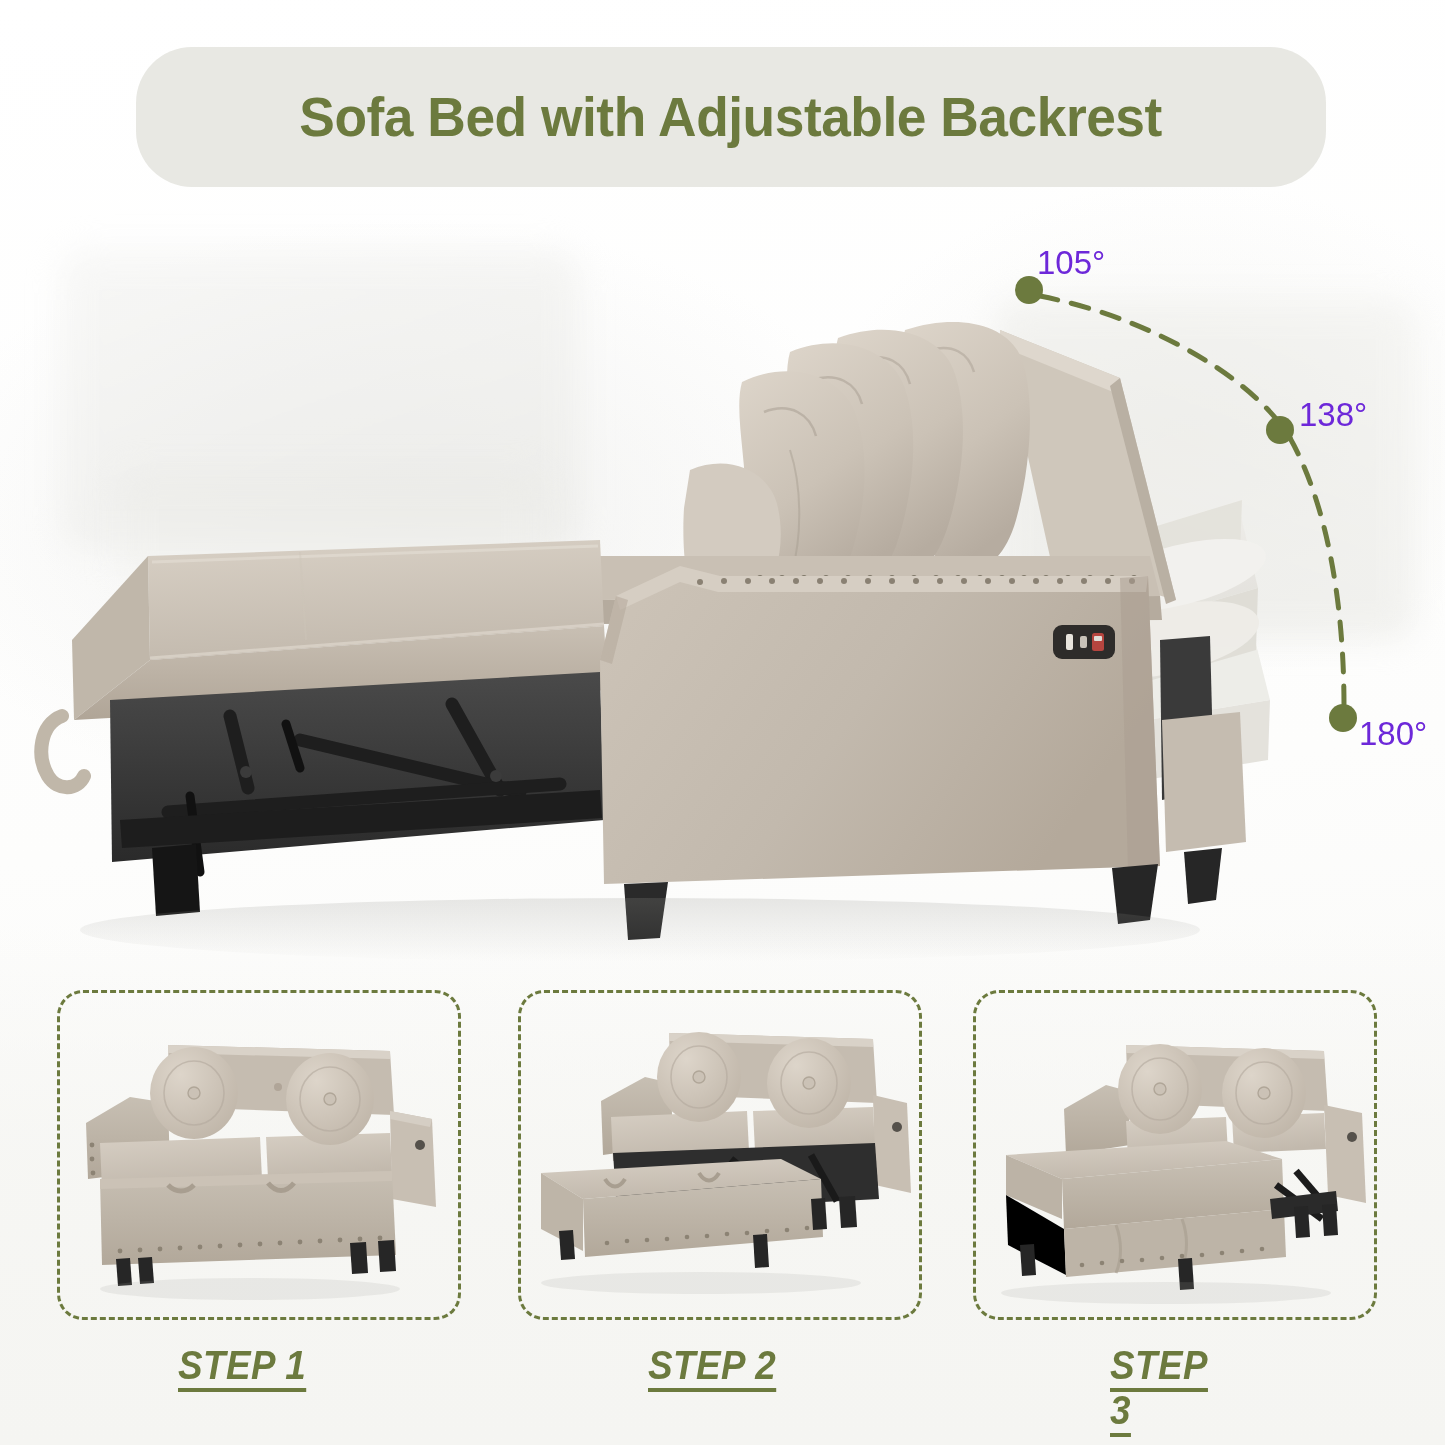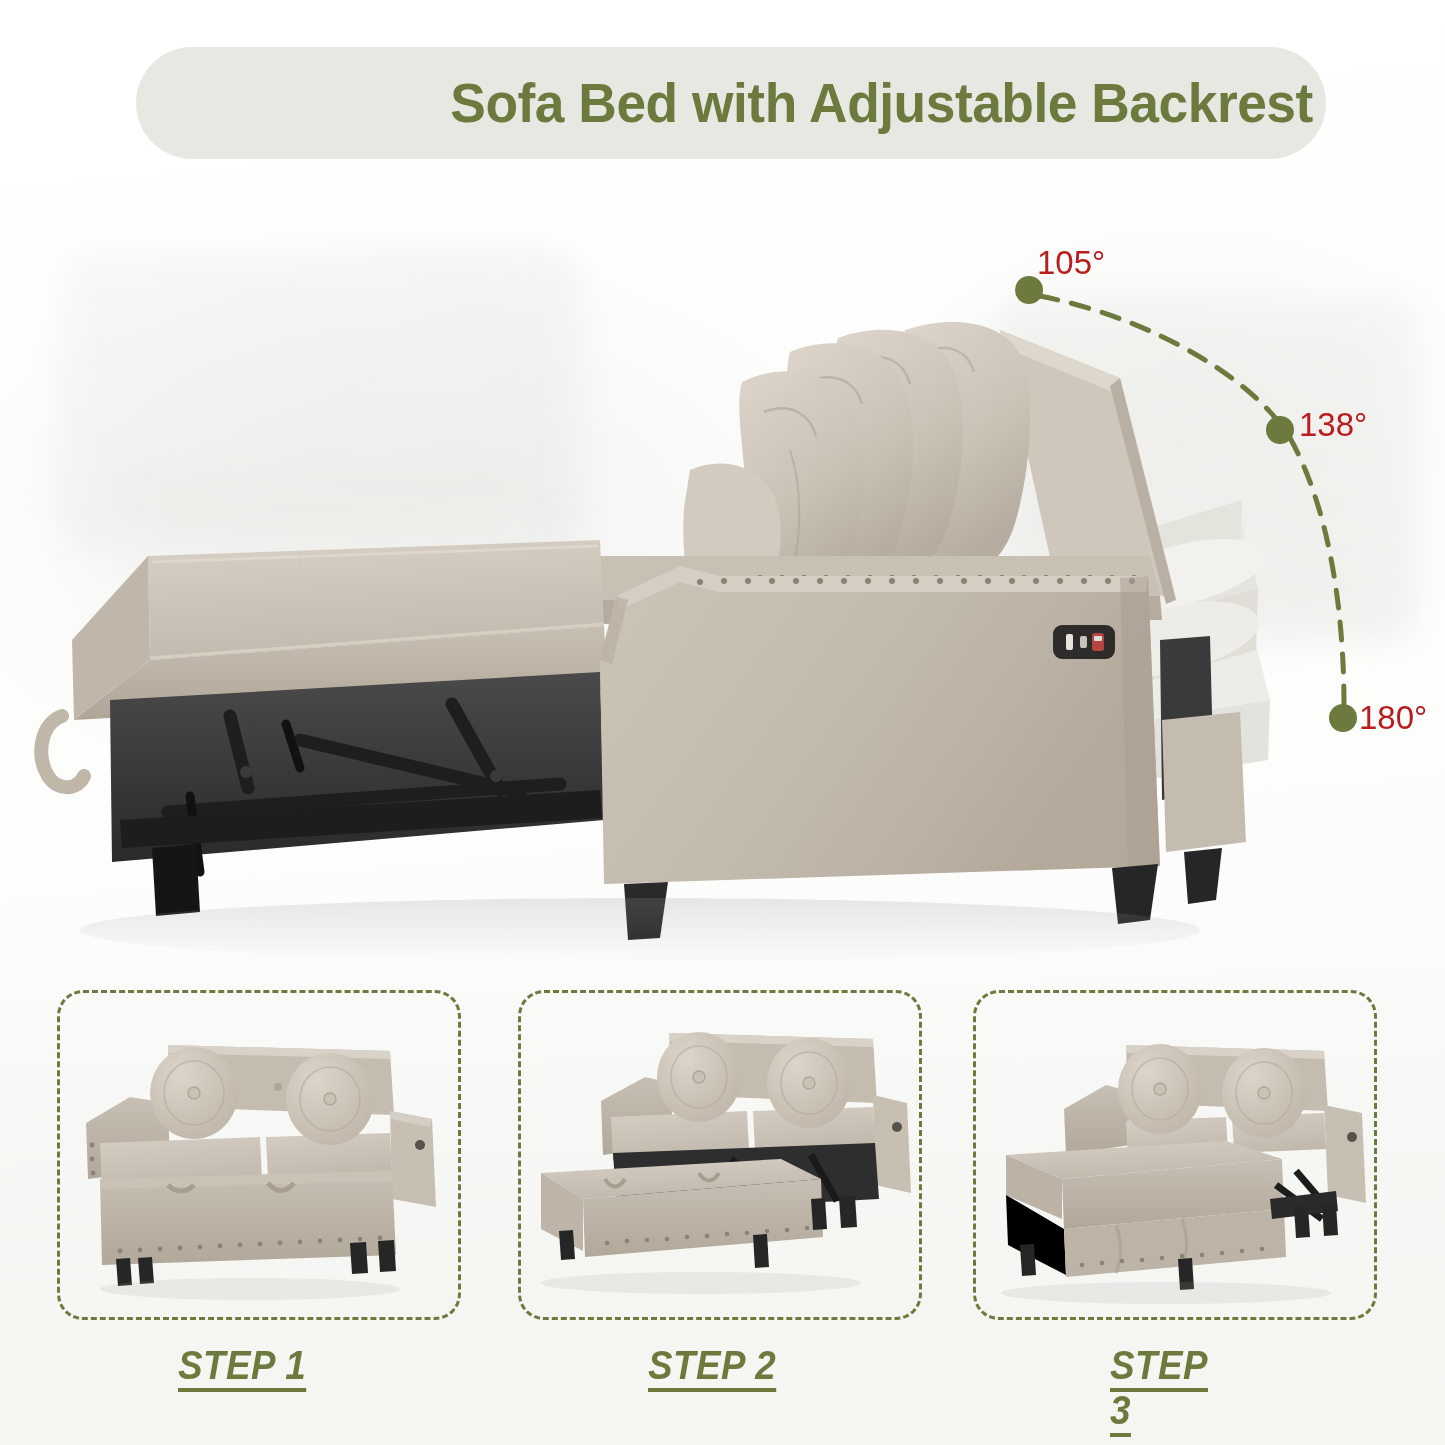--- a/index.html
+++ b/index.html
@@ -59,63 +59,63 @@
     left: 0; right: 0; bottom: 0; height: 520px;
     background: linear-gradient(180deg, rgba(250,250,248,0) 0%, rgba(246,246,243,0.9) 45%, #f5f5f2 100%);
   }
 
   
   .title-pill {
     position: absolute;
     left: 136px;
     top: 47px;
     width: 1190px;
-    height: 112px;
+    height: 140px;
     background: #e8e8e3;
     border-radius: 56px;
     display: flex;
     align-items: center;
-    justify-content: flex-end;
+    justify-content: center;
   }
   .title-text {
     font-size: 55px;
     font-weight: bold;
     color: #6c7a3e;
     letter-spacing: -0.5px;
     white-space: nowrap;
     transform: scaleX(0.97);
   }
 
   
   .angle-layer {
     position: absolute;
     left: 0; top: 0;
     width: 1445px; height: 1445px;
     pointer-events: none;
   }
   .angle-label {
     position: absolute;
     font-size: 33px;
-    color: #b91c1c;
+    color: #6d28d9;
     white-space: nowrap;
     letter-spacing: 0px;
   }
   .angle-dot {
     position: absolute;
     width: 28px;
     height: 28px;
     border-radius: 50%;
     background: #6c7a3e;
   }
   .ang-105-dot  { left: 1015px; top: 276px; }
   .ang-105-lbl  { left: 1037px; top: 244px; }
   .ang-138-dot  { left: 1266px; top: 416px; }
-  .ang-138-lbl  { left: 1299px; top: 406px; }
+  .ang-138-lbl  { left: 1299px; top: 396px; }
   .ang-180-dot  { left: 1329px; top: 704px; }
-  .ang-180-lbl  { left: 1359px; top: 699px; }
+  .ang-180-lbl  { left: 1359px; top: 715px; }
 
   
   .hero { position: absolute; left: 0; top: 0; width: 1445px; height: 980px; }
 
   
   .steps {
     position: absolute;
     left: 0;
     top: 990px;
     width: 1217px;

